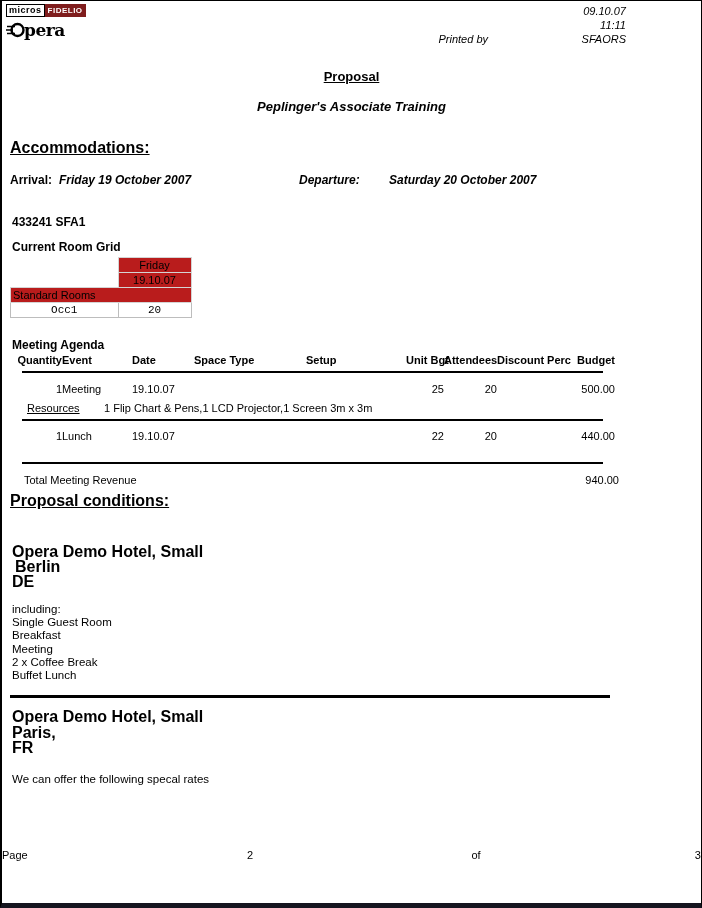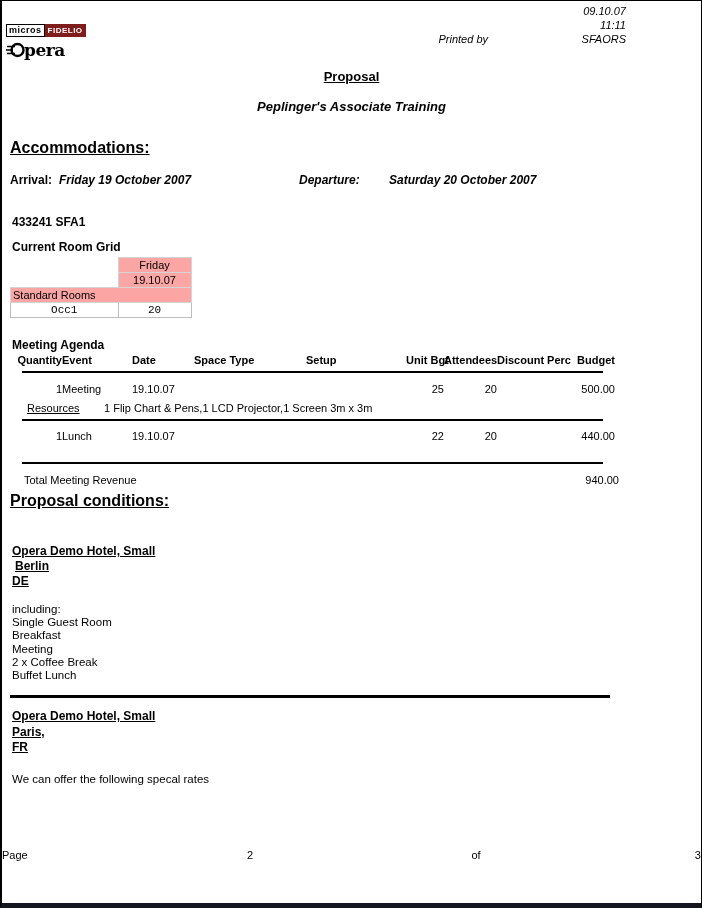--- a/index.html
+++ b/index.html
@@ -14,21 +14,21 @@
     border-bottom:5px solid #15151f;
     box-sizing:border-box;
     font-family:"Liberation Sans", sans-serif;
     font-size:11px;
     color:#000;
     overflow:hidden;
   }
 
   
   .hdr { position:relative; height:60px; }
-  .logo-wrap { position:absolute; left:4px; top:3px;margin-top:20px; }
+  .logo-wrap { position:absolute; left:4px; top:3px; }
   .logo-line1 { display:flex; align-items:stretch; width:fit-content; }
   .micros-box { background:#fff; color:#000; border:1px solid #000; font-size:9px; font-weight:bold; padding:0 2px; line-height:11px; letter-spacing:0.5px;}
   .fidelio-box { background:#7f1d1d; color:#fff; font-size:8px; font-weight:bold; padding:1px 3px 0 3px; line-height:11px; letter-spacing:0.5px;}
   .opera-logo { display:flex; align-items:center; margin-top:3px; }
   .opera-logo svg { display:block; }
   .opera-text { font-family:"DejaVu Serif", serif; font-size:17px; font-weight:bold; letter-spacing:-0.5px; margin-left:-2px; }
   .hdr-right { position:absolute; right:75px; top:4px; width:260px; font-style:italic; }
   .hdr-right .row { display:flex; justify-content:flex-end; line-height:13px; margin-bottom:1px;}
   .hdr-right .lbl { margin-right:68px; }
   .hdr-right .val { width:70px; text-align:right; }
@@ -46,21 +46,21 @@
   .dep-label { font-weight:bold; font-style:italic; width:90px; }
   .dep-value { font-weight:bold; font-style:italic; }
 
   .booking-id { font-weight:bold; font-size:12px; margin:28px 0 0 10px; }
   .grid-heading { font-weight:bold; font-size:12px; margin:11px 0 3px 10px; }
 
   
   .room-grid { margin-left:8px; border-collapse:collapse; }
   .room-grid td { height:14px; padding:0 2px; font-size:11px; }
   .rg-blank { width:103px; border:none; }
-  .rg-gray { background:#fca5a5; border:1px solid #d4d4d4; }
+  .rg-gray { background:#b91c1c; border:1px solid #d4d4d4; }
   .rg-datecol { width:68px; text-align:center; }
   .rg-span { text-align:left; }
   .rg-white { background:#fff; border:1px solid #bdbdbd;font-family:Liberation Mono, monospace; }
   .rg-center { text-align:center; }
 
   
   .ma-heading { font-weight:bold; font-size:12px; margin:20px 0 0 10px; }
   .agenda { border-collapse:collapse; table-layout:fixed; margin:2px 0 0 8px; width:605px; }
   .agenda th { font-weight:bold; font-size:11px; padding:0; white-space:nowrap; overflow:visible; }
   .agenda td { font-size:11px; padding:0; white-space:nowrap; }
@@ -75,21 +75,21 @@
   .c-bud   { width:56px; text-align:right; }
   .rule { height:2px; background:#000; width:581px; margin-left:20px; }
   .rule-hdr { margin-top:5px; }
   .resources-row { display:flex; margin:7px 0 5px 25px; }
   .resources-label { text-decoration:underline; width:55px; }
   .resources-value { margin-left:22px; }
   .total-row { display:flex; justify-content:space-between; width:595px; margin:10px 0 0 22px; }
 
   .pc-heading { margin-top:6px; }
 
-  .hotel-block { margin-left:10px; font-weight:bold; font-size:12px; line-height:15px;text-decoration:underline; }
+  .hotel-block { margin-left:10px; font-weight:bold; font-size:16px; line-height:15px; }
   .hotel-block-1 { margin-top:34px; }
   .hotel-city-indent { padding-left:3px; }
   .offer-lines { margin:14px 0 0 10px; line-height:13.2px; font-size:11.5px; }
   .divider { height:3px; background:#000; width:600px; margin:13px 0 0 8px; }
   .hotel-block-2 { margin-top:11px; line-height:15.5px; }
   .offer-lines-2 { margin-top:17px; }
 
   .footer { position:absolute; left:0; bottom:42px; width:100%; }
   .footer-inner { display:flex; justify-content:space-between; gap:0; }
   .footer-inner span { display:inline-block; }

